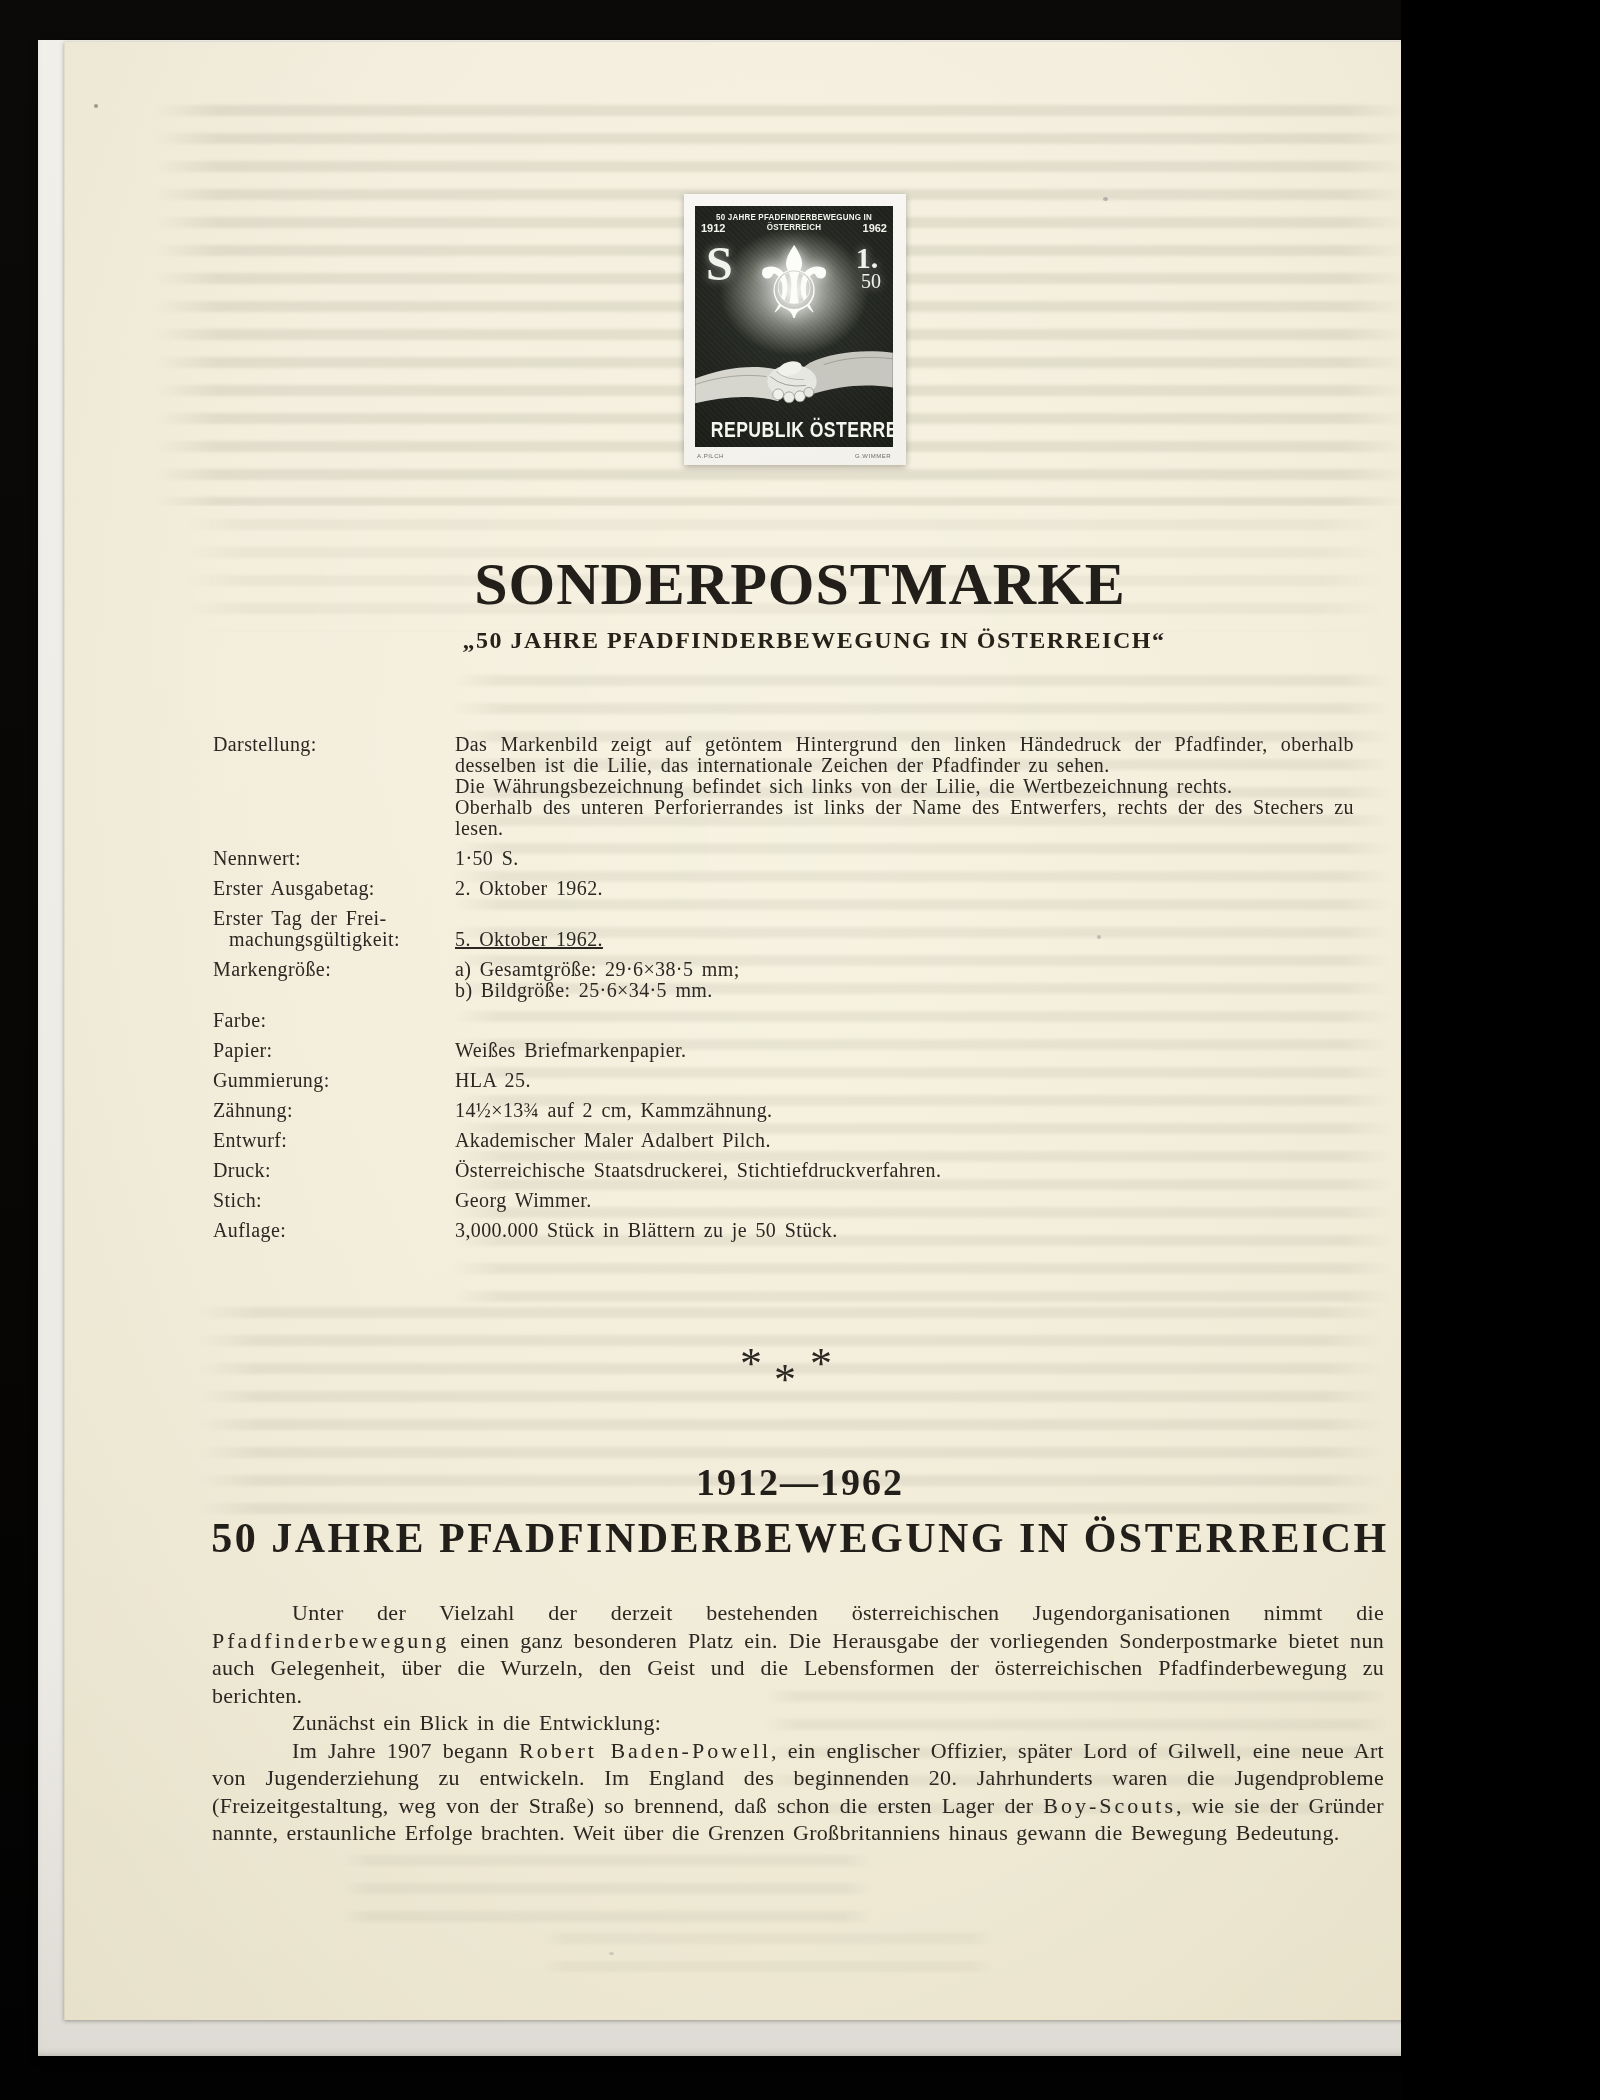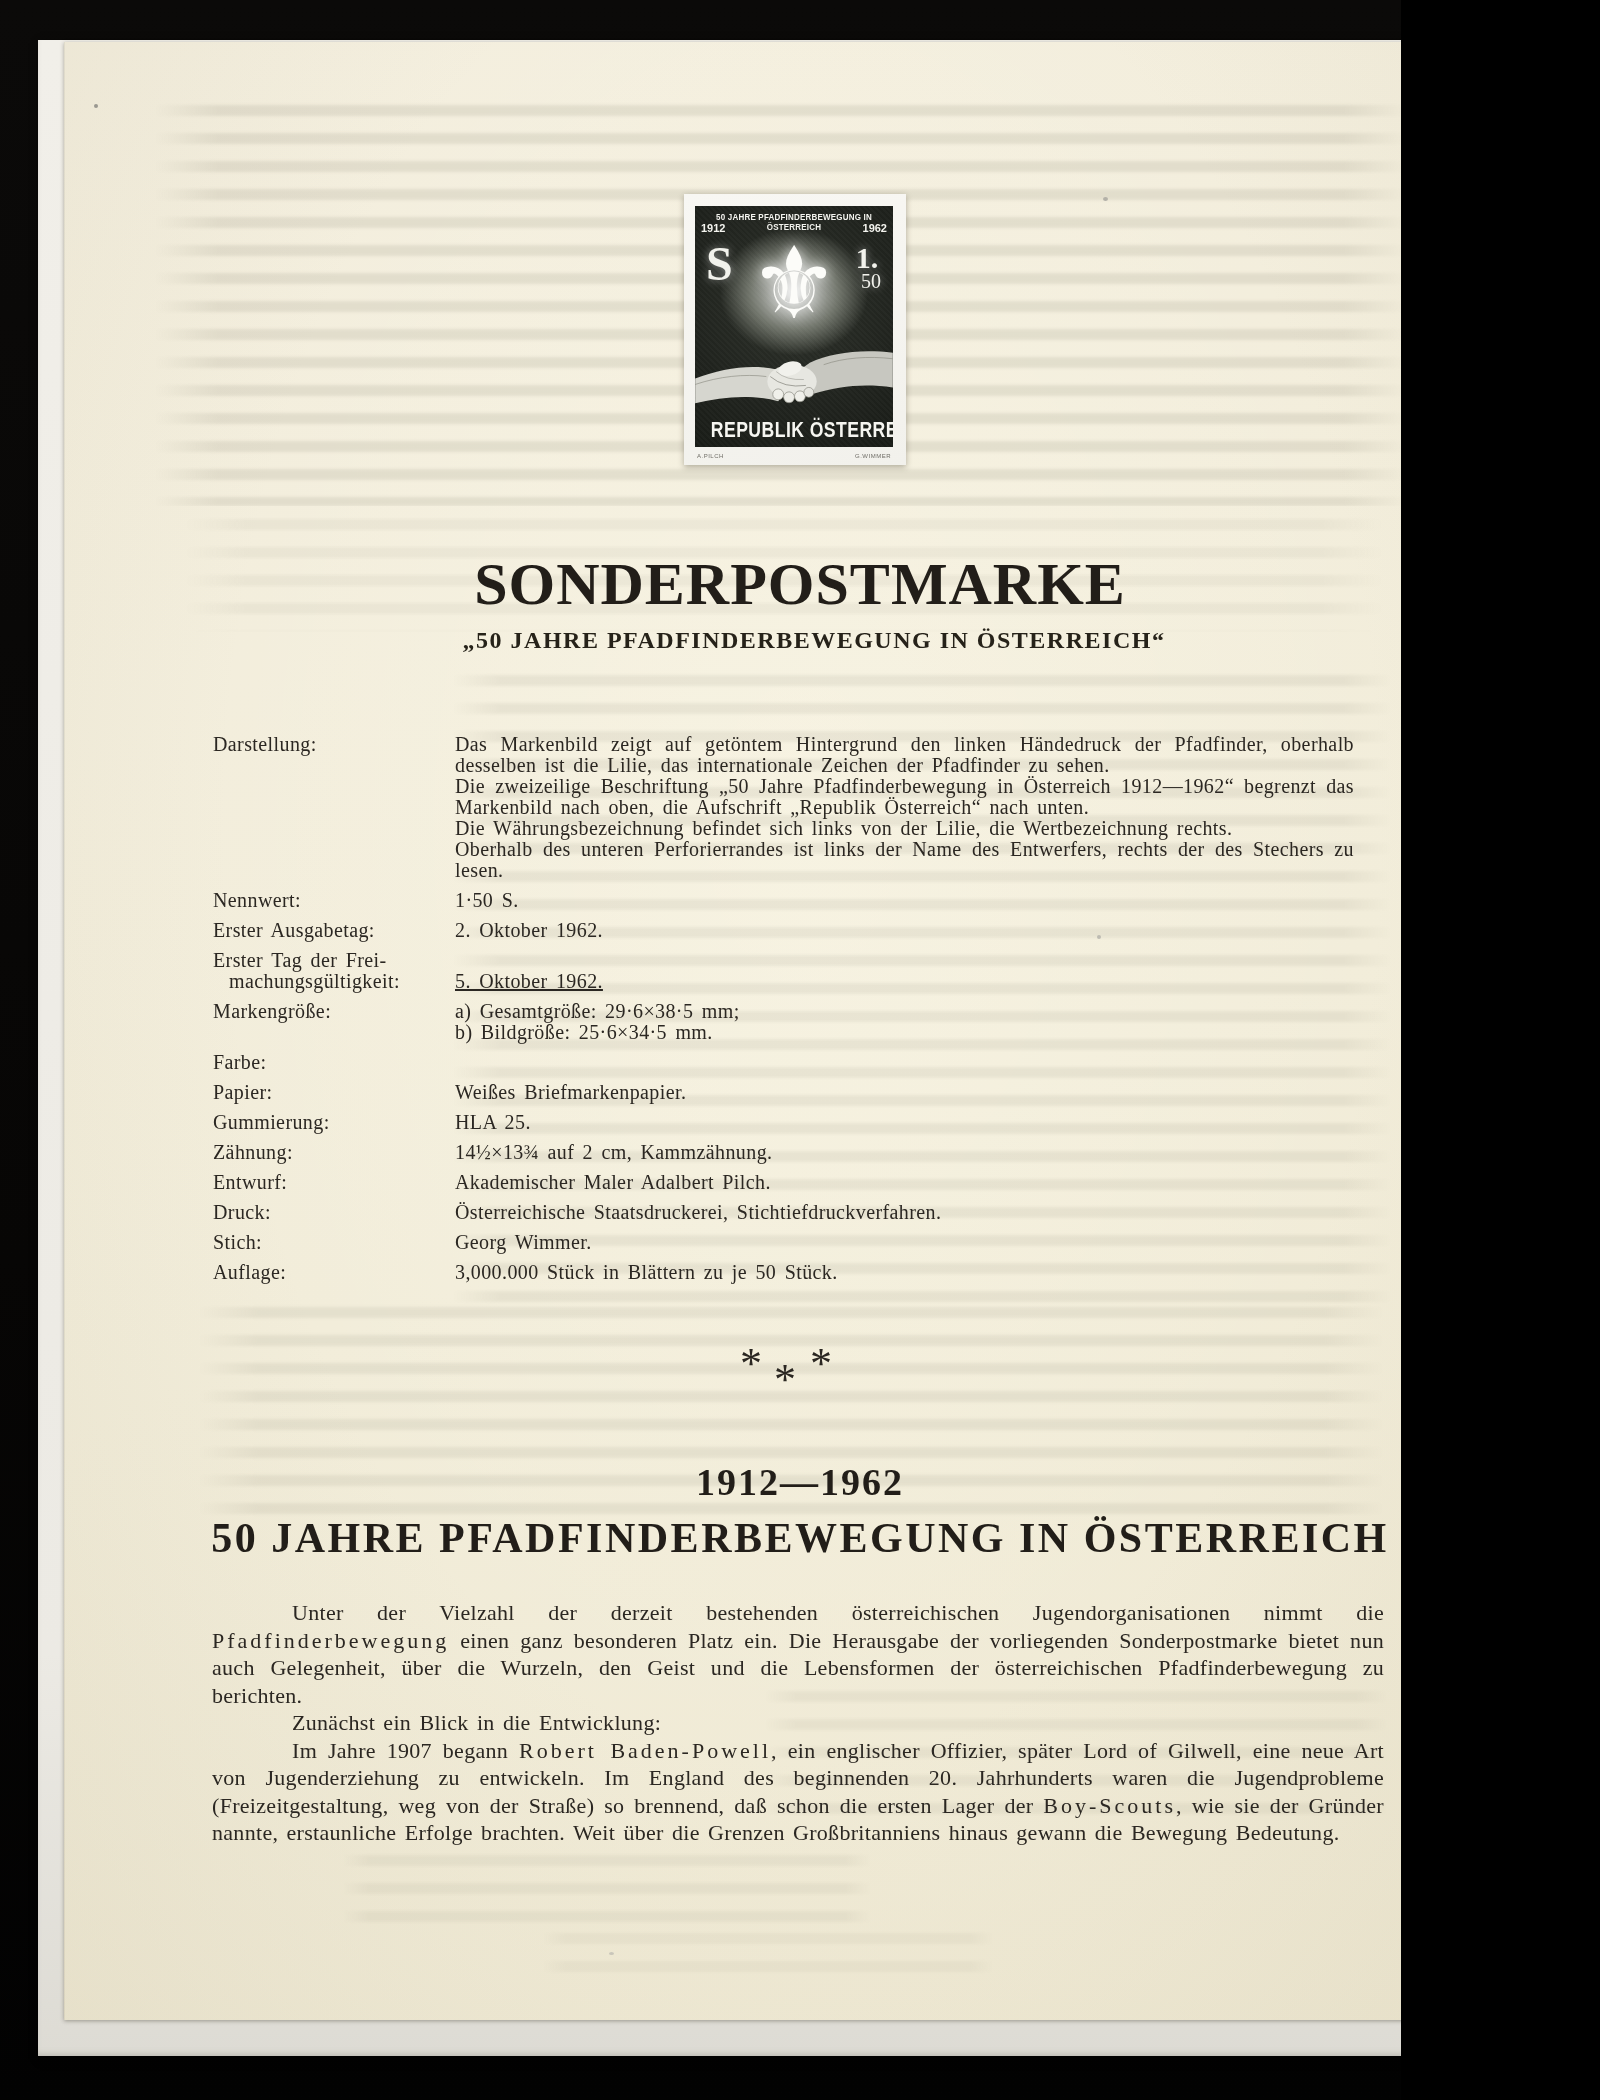--- a/index.html
+++ b/index.html
@@ -156,21 +156,20 @@
     <div class="center-line title">SONDERPOSTMARKE</div>
     <div class="center-line subtitle">„50 JAHRE PFADFINDERBEWEGUNG IN ÖSTERREICH“</div>
 
     <div class="details" id="details">
         <div class="row">
           <div class="lbl">
             <div>Darstellung:</div>
           </div>
           <div class="val">
             <div class="vp">Das Markenbild zeigt auf getöntem Hintergrund den linken Händedruck der Pfadfinder, oberhalb desselben ist die Lilie, das internationale Zeichen der Pfadfinder zu sehen.</div>
-            <div class="vp">Die zweizeilige Beschriftung „50 Jahre Pfadfinderbewegung in Österreich 1912—1962“ begrenzt das Markenbild nach oben, die Aufschrift „Republik Österreich“ nach unten.</div>
             <div class="vp">Die Währungsbezeichnung befindet sich links von der Lilie, die Wertbezeichnung rechts.</div>
             <div class="vp">Oberhalb des unteren Perforierrandes ist links der Name des Entwerfers, rechts der des Stechers zu lesen.</div>
           </div>
         </div>
         <div class="row">
           <div class="lbl">
             <div>Nennwert:</div>
           </div>
           <div class="val">
             <div class="vp">1·50 S.</div>

